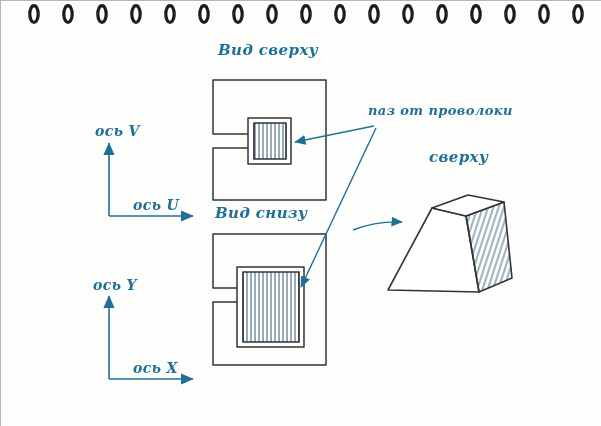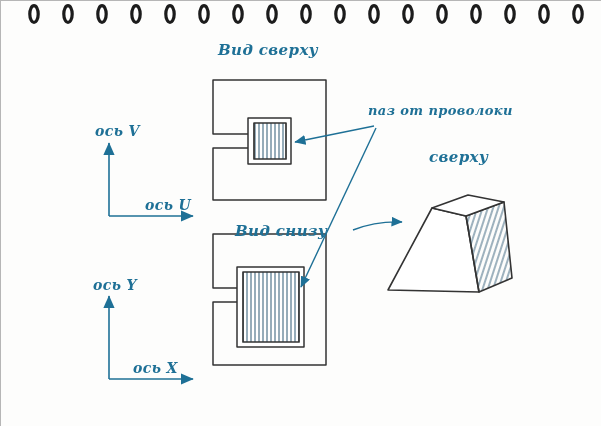--- a/index.html
+++ b/index.html
@@ -106,27 +106,27 @@
     </g>
 
     <g fill="none" class="ink-stroke" stroke-width="1.6">
       <line x1="108" y1="378" x2="108" y2="295" marker-end="url(#inkArrow)"></line>
       <line x1="108" y1="378" x2="192" y2="378" marker-end="url(#inkArrow)"></line>
     </g>
   </svg>
 
   <span class="hand title" style="left:217px; top:40px;">Вид сверху</span>
 
-  <span class="hand title" style="left:214px; top:221px;margin-left:20px;">Вид снизу</span>
+  <span class="hand title" style="left:214px; top:203px;">Вид снизу</span>
 
   <span class="hand note" style="left:367px; top:102px;">паз от проволоки</span>
 
   <span class="hand title" style="left:428px; top:147px;">сверху</span>
 
   <span class="hand axis" style="left:94px; top:122px;">ось V</span>
 
-  <span class="hand axis" style="left:132px; top:196px;margin-left:12px;">ось U</span>
+  <span class="hand axis" style="left:132px; top:196px;">ось U</span>
 
   <span class="hand axis" style="left:92px; top:276px;">ось Y</span>
 
   <span class="hand axis" style="left:132px; top:359px;">ось X</span>
 
 </div>
 
 </body></html>

